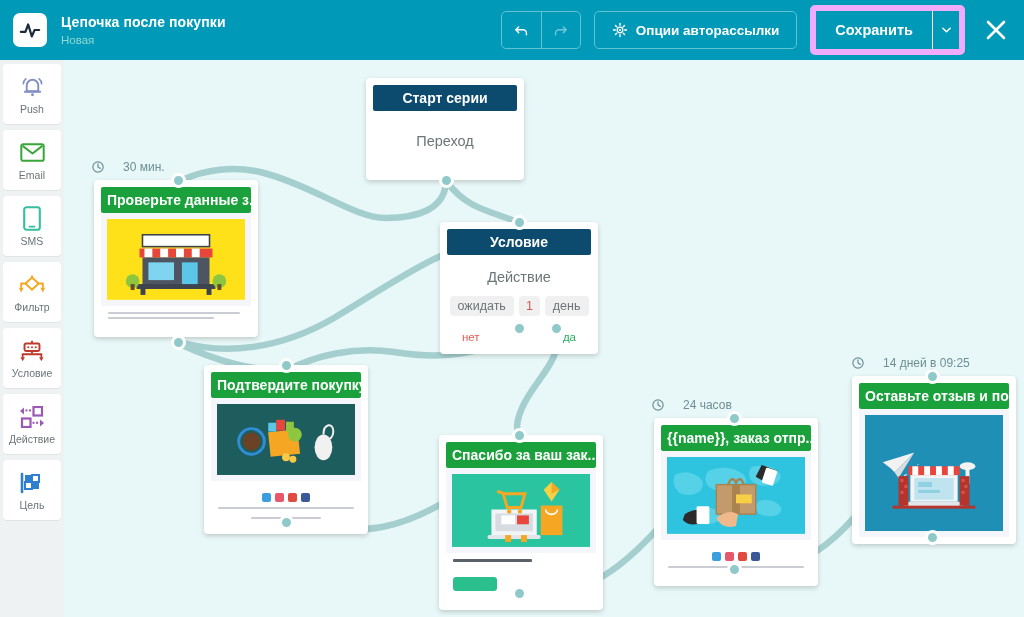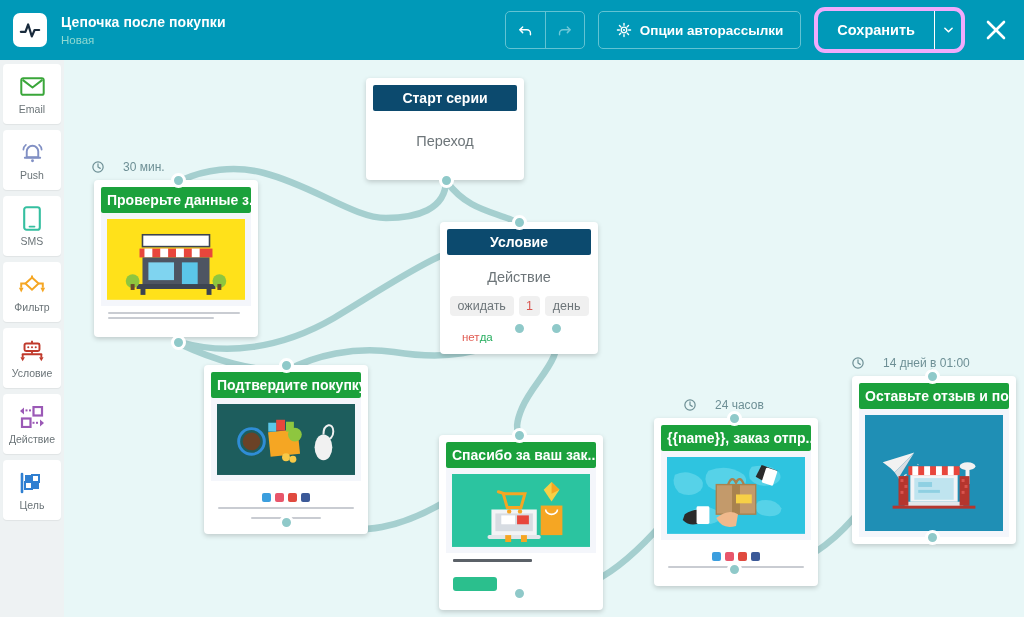--- a/index.html
+++ b/index.html
@@ -36,21 +36,21 @@
     display:flex; align-items:center; justify-content:center; cursor:pointer;
   }
   .icon-btn + .icon-btn { border-left:1px solid #62c3d3; }
   .opt-btn {
     height:38px; margin-left:13px; border:1px solid #62c3d3; border-radius:5px;
     background:transparent; color:#fff; font-size:13.5px; font-weight:bold;
     display:flex; align-items:center; gap:8px; padding:0 17px; cursor:pointer;
     font-family:"Liberation Sans", sans-serif;
   }
   .save-group {
-    display:flex; margin-left:13px; border:4px solid #f0abfc; border-radius:11px; overflow:hidden;
+    display:flex; margin-left:13px; border:6px solid #f0abfc; border-radius:5px; overflow:hidden;
   }
   .save-btn {
     height:38px; background:transparent; border:none; color:#fff;
     font-size:14.5px; font-weight:bold; padding:0 19px; cursor:pointer;
     font-family:"Liberation Sans", sans-serif;
   }
   .save-caret {
     width:27px; background:transparent; border:none; border-left:1px solid #ffffff;
     color:#fff; display:flex; align-items:center; justify-content:center; cursor:pointer;
     font-size:10px;
@@ -104,21 +104,21 @@
   .node-box { width:158px; }
   .node-body {
     text-align:center; color:#6d7579; font-size:14.5px;
     padding:22px 8px 24px 8px;
   }
   .cond-body { text-align:center; padding:14px 8px 8px 8px; }
   .cond-title { color:#6d7579; font-size:14.5px; margin-bottom:11px; }
   .cond-row { display:flex; justify-content:center; align-items:center; gap:5px; }
   .pill { background:#f0f0f0; color:#6d7579; font-size:12.5px; padding:3px 8px; border-radius:4px; }
   .pill.num { color:#d9544e; padding:3px 7px; }
-  .cond-yesno { display:flex; padding:7px 15px 4px 15px; font-size:11.5px; }
+  .cond-yesno { display:flex; justify-content:space-between; padding:7px 15px 4px 15px; font-size:11.5px; }
   .no  { color:#e15b52; }
   .yes { color:#27ae60; }
 
   
   .mail-prev { background:#f4f6fb; padding:6px; }
   .hero { width:100%; display:block; }
   .mail-foot { background:#fff; padding:6px 7px 8px 7px; }
   .tiny-lines { }
   .tiny-line { height:2px; background:#c9ccd2; border-radius:1px; margin-bottom:3px; }
   .social { display:flex; gap:4px; justify-content:center; padding:6px 0 5px 0; }
@@ -195,39 +195,39 @@
           <line x1="20" y1="4" x2="4" y2="20" stroke="#fff" stroke-width="2.6" stroke-linecap="round"></line>
         </svg>
       </button>
     </div>
   </div>
 
   <div class="sidebar">
 
     <div class="side-item">
       <span class="side-ico">
-        <svg width="25" height="19" viewBox="0 0 26 20">
-          <rect x="1.2" y="1.2" width="23.6" height="17.6" rx="2" fill="none" stroke="#3aa63a" stroke-width="2.1"></rect>
-          <polyline points="2.6,3 13,11 23.4,3" fill="none" stroke="#3aa63a" stroke-width="2.1" stroke-linejoin="round"></polyline>
-        </svg>
-      </span>
-      <span class="side-label">Email</span>
-    </div>
-
-    <div class="side-item">
-      <span class="side-ico">
         <svg width="25" height="24" viewBox="0 0 26 25">
           <path d="M7 17 V11 a6 6 0 0 1 12 0 v6 z" fill="none" stroke="#8190c4" stroke-width="2"></path>
           <line x1="5" y1="17.5" x2="21" y2="17.5" stroke="#8190c4" stroke-width="2" stroke-linecap="round"></line>
           <circle cx="13" cy="20.6" r="1.5" fill="#8190c4"></circle>
           <path d="M3.5 9 a7 7 0 0 1 2.6 -5" fill="none" stroke="#8190c4" stroke-width="1.8" stroke-linecap="round"></path>
           <path d="M22.5 9 a7 7 0 0 0 -2.6 -5" fill="none" stroke="#8190c4" stroke-width="1.8" stroke-linecap="round"></path>
         </svg>
       </span>
       <span class="side-label">Push</span>
+    </div>
+
+    <div class="side-item">
+      <span class="side-ico">
+        <svg width="25" height="19" viewBox="0 0 26 20">
+          <rect x="1.2" y="1.2" width="23.6" height="17.6" rx="2" fill="none" stroke="#3aa63a" stroke-width="2.1"></rect>
+          <polyline points="2.6,3 13,11 23.4,3" fill="none" stroke="#3aa63a" stroke-width="2.1" stroke-linejoin="round"></polyline>
+        </svg>
+      </span>
+      <span class="side-label">Email</span>
     </div>
 
     <div class="side-item">
       <span class="side-ico">
         <svg width="18" height="25" viewBox="0 0 18 25">
           <rect x="1.2" y="1.2" width="15.6" height="22.6" rx="2.4" fill="none" stroke="#35bfa0" stroke-width="2.1"></rect>
           <line x1="6.5" y1="20.6" x2="11.5" y2="20.6" stroke="#35bfa0" stroke-width="1.8" stroke-linecap="round"></line>
         </svg>
       </span>
       <span class="side-label">SMS</span>
@@ -453,21 +453,21 @@
         </div>
         <div class="mail-foot">
           <div class="tiny-line" style="width:58%; height:3px; background:#5b6168"></div>
           <div style="margin-top:12px; display:inline-block; background:#2bbf8d; border-radius:3px; width:44px; height:14px;"></div>
         </div>
       </div>
     </div>
     <div class="dot" style="left:448px; top:368px;"></div>
     <div class="dot" style="left:448px; top:526px;"></div>
 
-    <div class="delay" style="left:620px; top:338px;">
+    <div class="delay" style="left:588px; top:338px;">
       <svg width="12" height="12" viewBox="0 0 14 14">
         <circle cx="7" cy="7" r="6" fill="none" stroke="#6d8f95" stroke-width="1.4"></circle>
         <polyline points="7,3.4 7,7 9.6,8.6" fill="none" stroke="#6d8f95" stroke-width="1.4" stroke-linecap="round"></polyline>
       </svg>
       <span>24 часов</span>
     </div>
     <div class="card" style="left:590px; top:358px; width:164px;">
       <div class="card-pad">
         <div class="cap green">{{name}}, заказ отпр...</div>
         <div class="mail-prev">
@@ -504,21 +504,21 @@
       </div>
     </div>
     <div class="dot" style="left:663px; top:351px;"></div>
     <div class="dot" style="left:663px; top:502px;"></div>
 
     <div class="delay" style="left:788px; top:296px;">
       <svg width="12" height="12" viewBox="0 0 14 14">
         <circle cx="7" cy="7" r="6" fill="none" stroke="#6d8f95" stroke-width="1.4"></circle>
         <polyline points="7,3.4 7,7 9.6,8.6" fill="none" stroke="#6d8f95" stroke-width="1.4" stroke-linecap="round"></polyline>
       </svg>
-      <span>14 дней в 01:00</span>
+      <span>14 дней в 09:25</span>
     </div>
     <div class="card" style="left:788px; top:316px; width:164px;">
       <div class="card-pad">
         <div class="cap green">Оставьте отзыв и по...</div>
         <div class="mail-prev">
           <svg class="hero" viewBox="0 0 140 118">
             <rect width="140" height="118" fill="#1f8fb5"></rect>
             <polygon points="18,48 50,38 30,58 26,54" fill="#f2f2f2"></polygon>
             <polygon points="30,58 50,38 34,64" fill="#d8dde2"></polygon>
             <path d="M34 64 q12 -4 20 -14" fill="none" stroke="#d8dde2" stroke-width="1.4" stroke-dasharray="3 3"></path>

